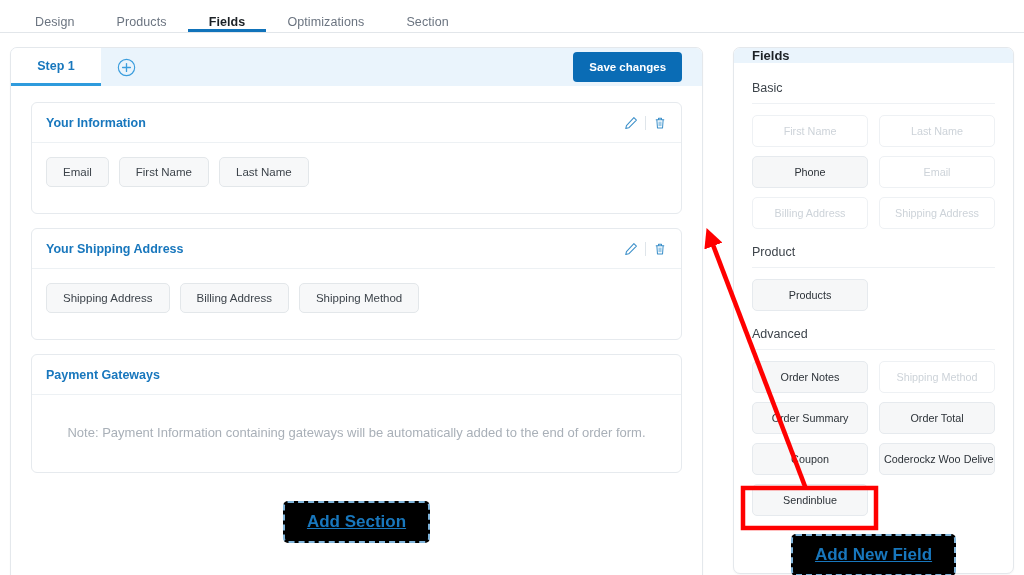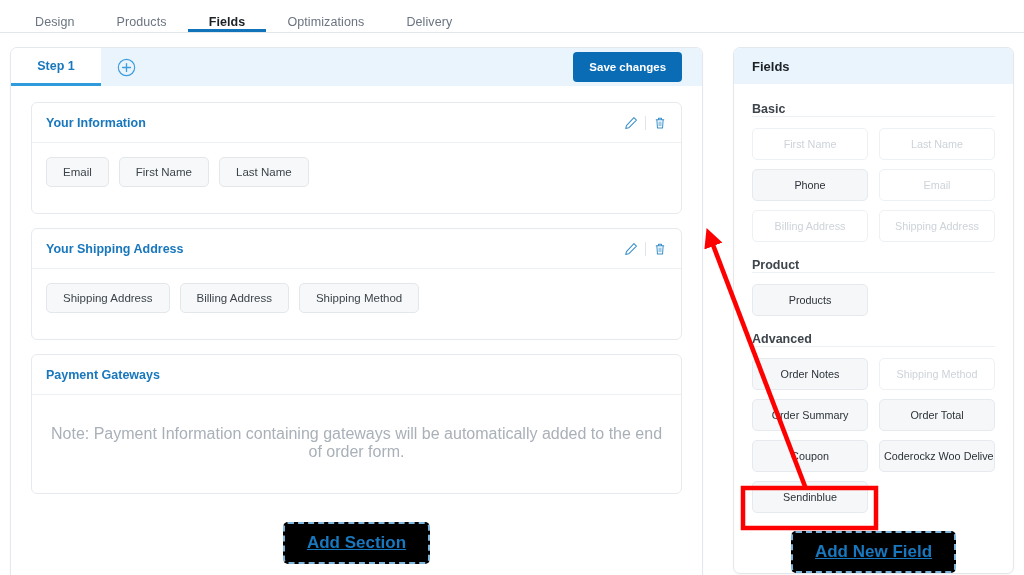--- a/index.html
+++ b/index.html
@@ -109,21 +109,21 @@
     font-size: 11.5px;
     color: #3d444b;
     text-align: center;
     cursor: pointer;
     white-space: nowrap;
   }
 
   .note-body {
     padding: 30px 14px 32px 14px;
     text-align: center;
-    font-size: 16px;
+    font-size: 13px;
     color: #a9b0b8;
   }
 
   .add-section-wrap { display: flex; justify-content: center; padding: 14px 0 0 0; }
   .dashed-btn {
     border: 2px dashed #7fb4da;
     border-radius: 5px;
     background: #000000;
     color: #1877bd;
     font-size: 17px; font-weight: bold;
@@ -145,21 +145,22 @@
   .right-head {
     height: 40px;
     background: #eaf4fc;
     border-radius: 6px 6px 0 0;
     display: flex; align-items: center;
     padding: 0 18px;
     font-size: 13px; font-weight: bold; color: #1c2126;
   }
   .right-body { padding: 14px 18px 0 18px; flex: 1; }
   .group-title {
-    font-size: 12.5px; font-weight: bold; color: #3d444b;
+    font-size: 12.5px; font-weight: normal; color: #3d444b;
+    padding-bottom: 8px;
     border-bottom: 1px solid #eef1f4;
     margin-bottom: 11px;
     margin-top: 4px;
   }
   .group-grid { display: grid; grid-template-columns: 1fr 1fr; gap: 9px 11px; margin-bottom: 16px; }
   .fchip {
     padding: 9px 4px;
     border: 1px solid #e6eaee;
     border-radius: 5px;
     background: #f6f7f8;
@@ -182,21 +183,21 @@
   .overlay { position: absolute; left: 0; top: 0; width: 1024px; height: 575px; pointer-events: none; }
 </style>
 </head>
 <body>
 
 <div class="topnav">
   <div class="topnav-item">Design</div>
   <div class="topnav-item">Products</div>
   <div class="topnav-item active">Fields</div>
   <div class="topnav-item">Optimizations</div>
-  <div class="topnav-item">Delivery</div>
+  <div class="topnav-item">Section</div>
 </div>
 
 <div class="page">
 
   <div class="left-panel">
 
     <div class="stepbar">
       <div class="step-tab">Step 1</div>
       <div class="add-step">
         <svg width="19" height="19" viewBox="0 0 20 20">

